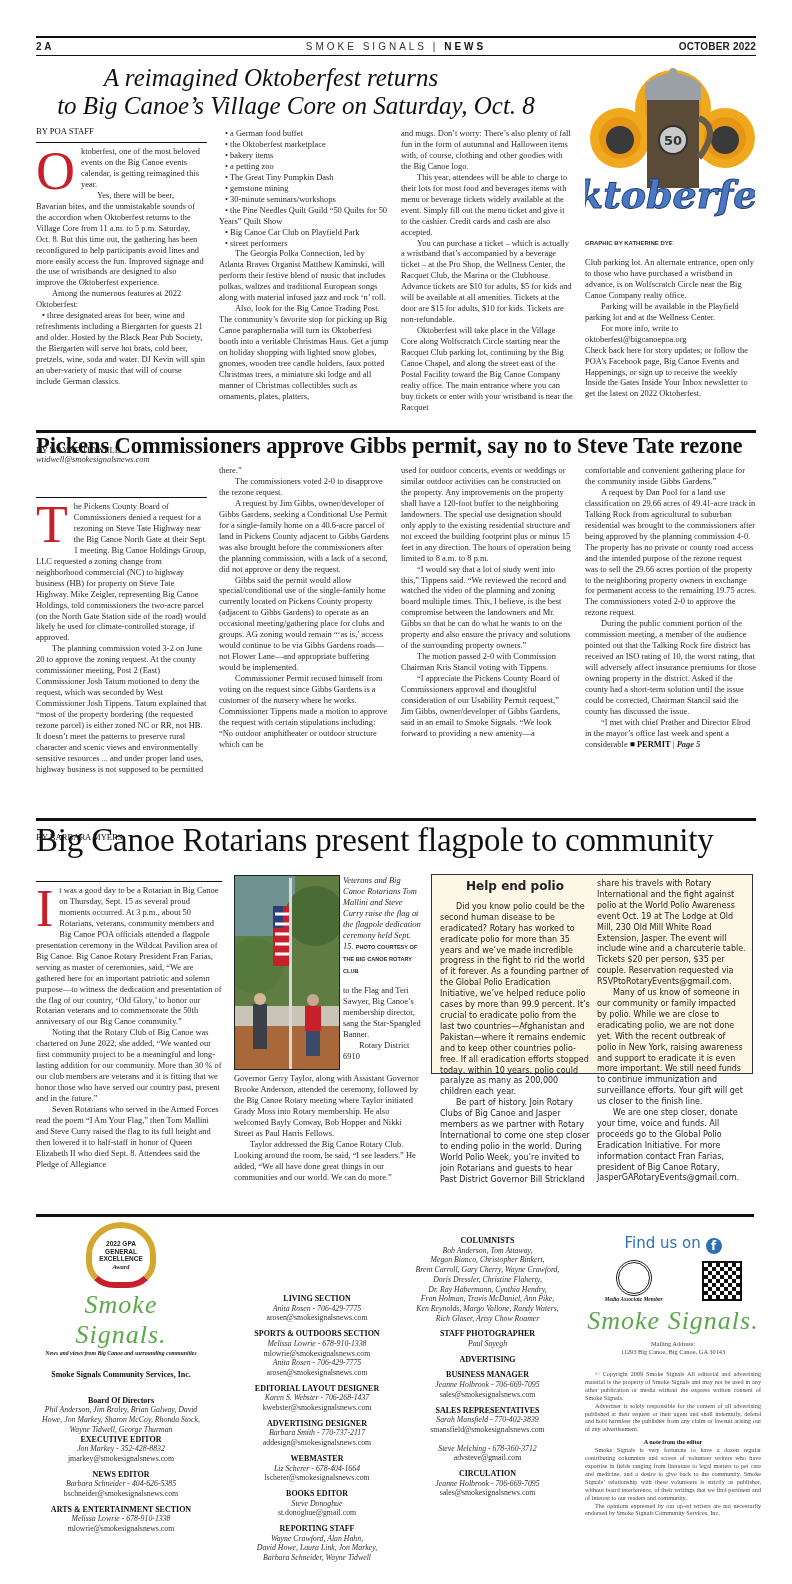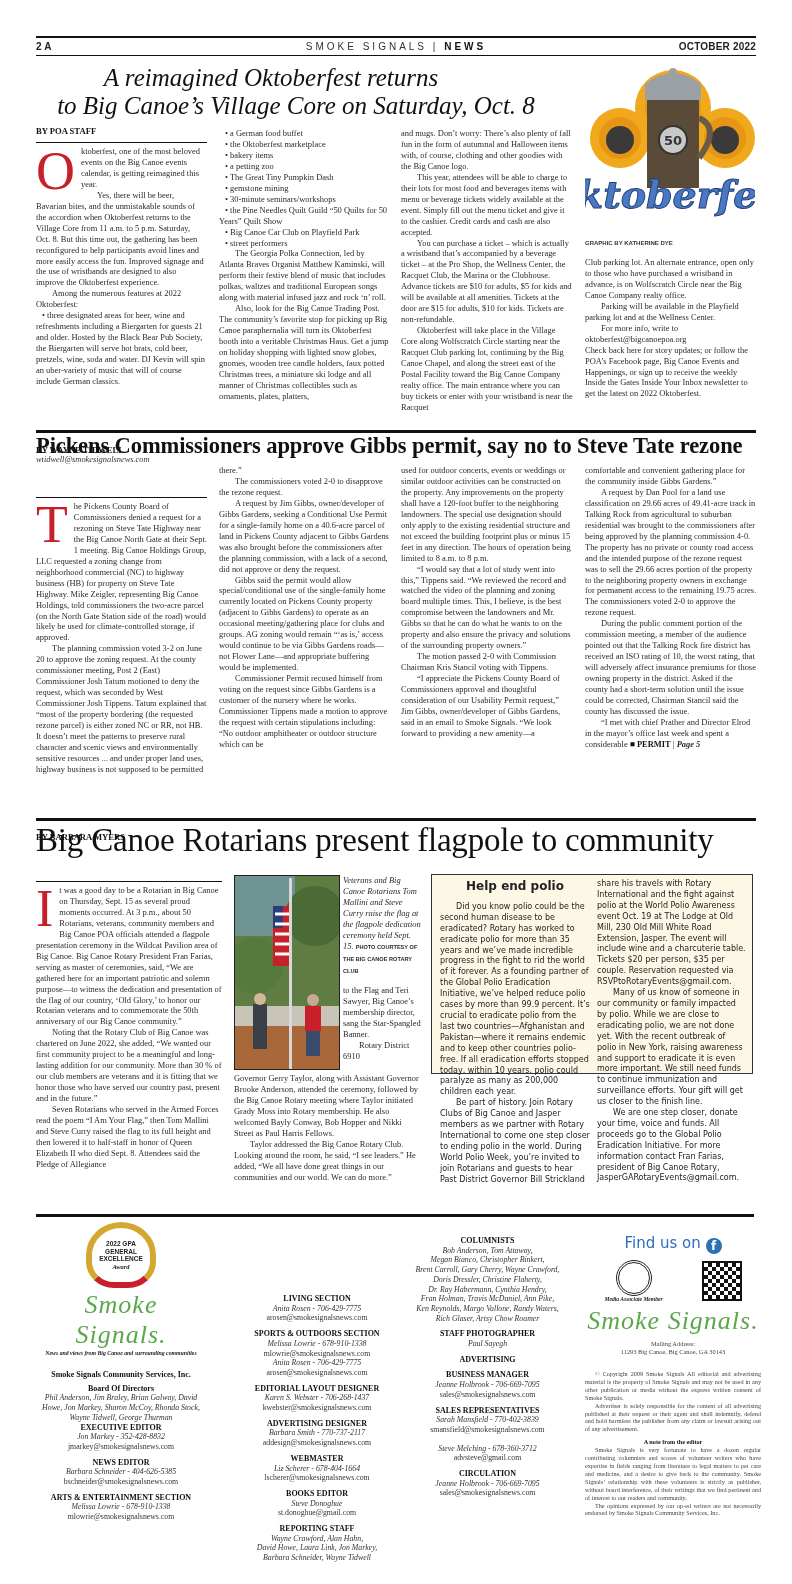--- a/index.html
+++ b/index.html
@@ -5,21 +5,21 @@
 *{box-sizing:border-box;margin:0;padding:0}
 body{width:792px;height:1584px;background:#fff;font-family:"Liberation Serif","DejaVu Serif",serif;color:#222;position:relative;overflow:hidden}
 .abs{position:absolute}
 .rule{position:absolute;background:#111}
 .folio{position:absolute;top:38px;left:36px;width:720px;height:18px;font-family:"Liberation Sans","DejaVu Sans",sans-serif;font-size:10px;font-weight:bold;letter-spacing:.2px}
 .folio .pg{position:absolute;left:0;top:3px}
 .folio .mid{position:absolute;left:0;width:100%;text-align:center;top:3px;font-weight:normal;letter-spacing:3px;color:#333}
 .folio .mid b{letter-spacing:3px;color:#111}
 .folio .date{position:absolute;right:0;top:3px}
 .hed1{position:absolute;left:36px;top:64px;width:520px;text-align:center;font-style:italic;font-size:25px;line-height:28px;color:#111;font-family:"Liberation Serif",serif}
-.byline{font-family:"Liberation Serif",serif;font-weight:bold;font-size:8.6px;color:#111}
+.byline{font-family:"Liberation Serif",serif;font-weight:normal;font-size:8.6px;color:#111}
 .bymail{font-style:italic;font-size:8.4px;color:#333}
 .col{position:absolute;font-size:8.45px;line-height:10.95px;text-align:left;color:#2a2a2a}
 .col p{text-indent:16px}
 .col p.ni{text-indent:0}
 .col .bul{text-indent:6px}
 .drop{float:left;font-size:50px;line-height:40px;color:#c8202a;margin:2px 6px 0 0;font-family:"Liberation Serif",serif}
 .hed2{position:absolute;left:36px;top:433px;font-size:22.5px;font-weight:bold;color:#111;font-family:"Liberation Serif",serif;letter-spacing:-.1px}
 .hed3{position:absolute;left:36px;top:822px;font-size:33px;color:#111;font-family:"Liberation Serif",serif;letter-spacing:-.2px}
 .caption{position:absolute;font-family:"Liberation Sans",sans-serif;font-size:6px;font-weight:bold;color:#333}
 .polio{position:absolute;left:431px;top:874px;width:322px;height:200px;background:#fdf8e6;border:1px solid #333;font-family:"DejaVu Sans","Liberation Sans",sans-serif;font-size:8px;line-height:10.9px;color:#222}
@@ -210,21 +210,21 @@
     <span>2022 GPA</span>
     <span>GENERAL</span>
     <span>EXCELLENCE</span>
     <i style="font-family:'Liberation Serif',serif">Award</i>
   </div>
   <div class="smoke" style="margin-top:2px">Smoke Signals.</div>
   <div style="font-size:5.8px;font-style:italic;font-weight:bold;color:#222">News and views from Big Canoe and surrounding communities</div>
 </div>
 <div class="mast" style="left:36px;top:1362px;width:170px">
   <div class="h" style="margin-top:8px">Smoke Signals Community Services, Inc.</div>
-  <div class="h" style="margin-top:4px">Board Of Directors</div>
+  <div class="h" style="margin-top:16px">Board Of Directors</div>
   <div class="n">Phil Anderson, Jim Braley, Brian Galway, David Howe, Jon Markey, Sharon McCoy, Rhonda Stock, Wayne Tidwell, George Thurman</div>
   <div id="mcol1">
       <div class="h">EXECUTIVE EDITOR</div>
       <div class="n">Jon Markey - 352-428-8832</div>
       <div class="">jmarkey@smokesignalsnews.com</div>
       <div class="h">NEWS EDITOR</div>
       <div class="n">Barbara Schneider - 404-626-5385</div>
       <div class="">bschneider@smokesignalsnews.com</div>
       <div class="h">ARTS &amp; ENTERTAINMENT SECTION</div>
       <div class="n">Melissa Lowrie - 678-910-1338</div>

